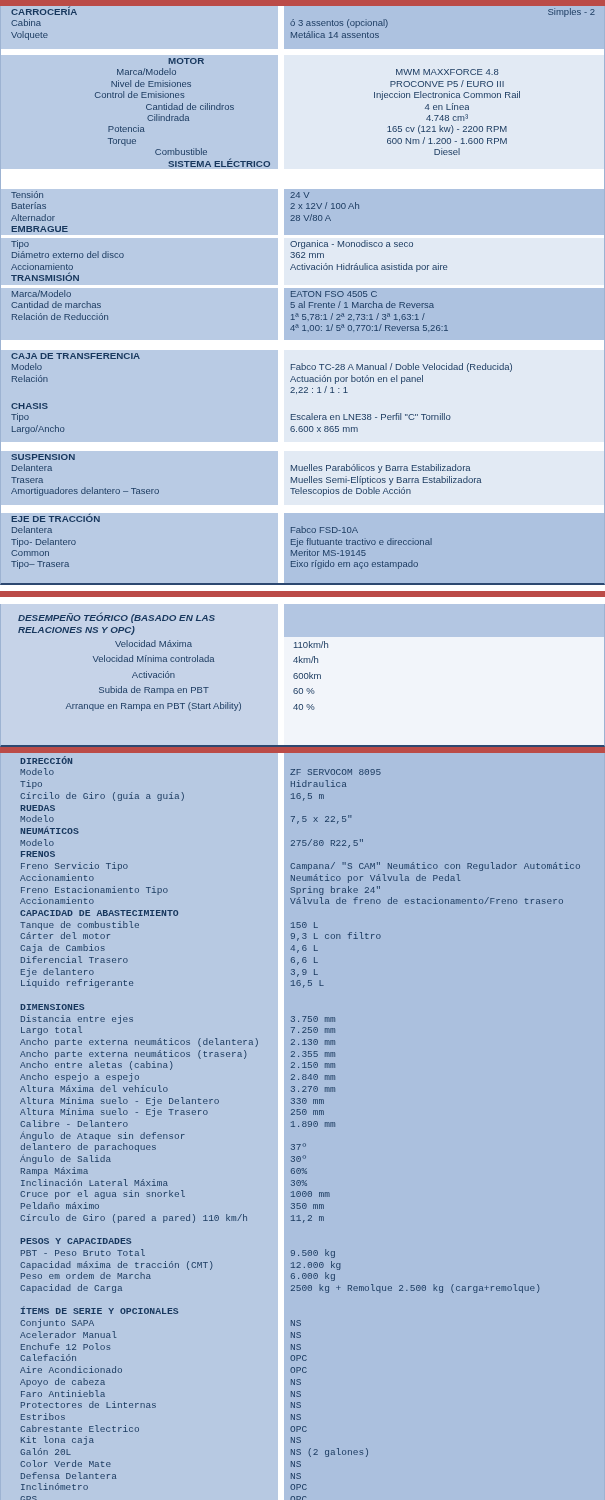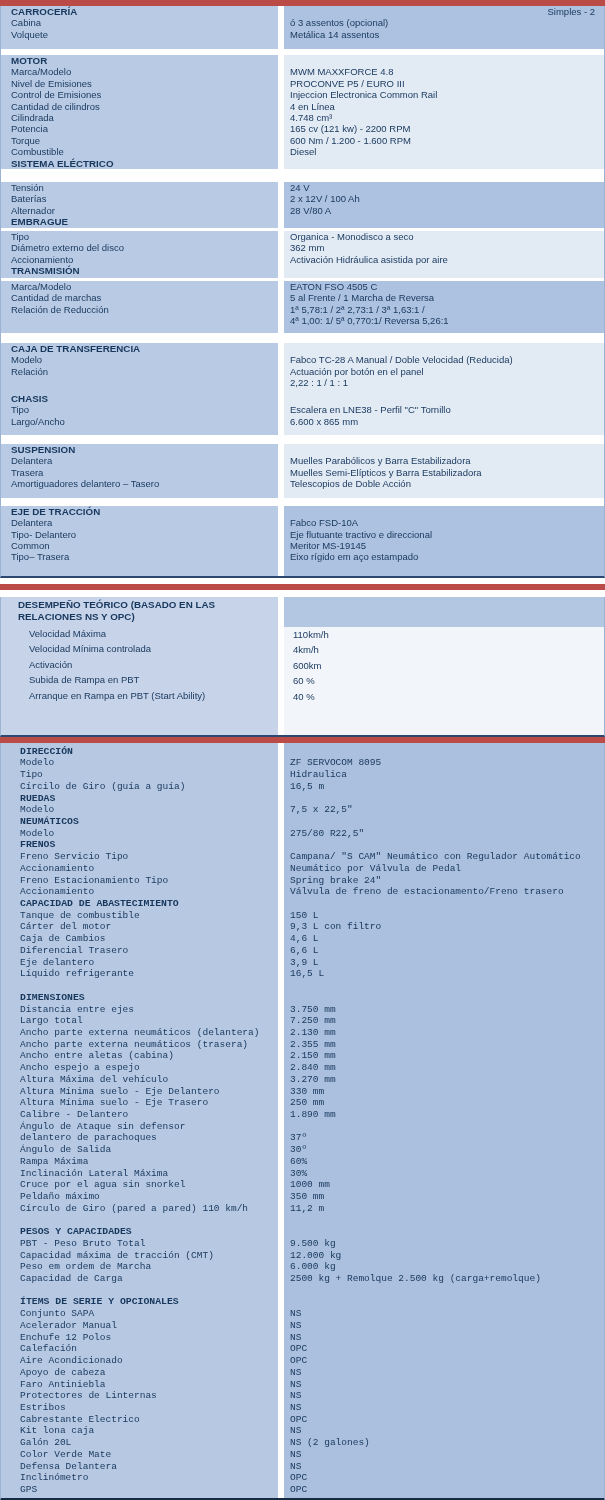--- a/index.html
+++ b/index.html
@@ -27,37 +27,37 @@
        font-size:9.5px;line-height:11.4px;}
   .cell{overflow:hidden;white-space:nowrap;}
   .lab{padding-left:10px;}
   .val{padding-left:6px;}
   .hrow .lab{font-weight:bold;font-size:9.8px;}
   .val-right{text-align:right;padding-right:9px;}
   .blank-row{min-height:11.4px;}
 
   
   [data-sec="carroceria"]{min-height:43px;margin-bottom:6px;}
-  [data-sec="motor"]{min-height:114px;margin-bottom:13px;}
+  [data-sec="motor"]{min-height:114px;margin-bottom:20px;align-items:center;}
   [data-sec="electrico"]{min-height:45px;margin-bottom:3px;}
   [data-sec="embrague"]{min-height:47px;margin-bottom:3px;}
   [data-sec="transmision"]{min-height:52px;margin-bottom:10px;}
   [data-sec="transferencia"]{min-height:50px;}
   [data-sec="chasis"]{min-height:42px;margin-bottom:9px;}
   [data-sec="suspension"]{min-height:54px;margin-bottom:8px;}
   [data-sec="eje"]{min-height:70px;}
   #block-top{padding-top:0;}
 
   
   #perf-head{--L:#c6d3e8;--R:#b3c6e2;min-height:30px;}
   #perf-body{--L:#c6d3e8;--R:#f2f5fa;min-height:108px;}
   #perf-head .lab{font-weight:bold;white-space:normal;line-height:12.5px;
-                  padding:2px 0 0 17px;width:238px;font-size:9.8px;}
+                  padding:8px 0 0 17px;width:238px;font-size:9.8px;font-style:italic;}
   #perf-body .row{min-height:15.5px;line-height:15.5px;}
-  #perf-body .lab{padding-left:28px;line-height:13.2px;min-height:13.2px;}
+  #perf-body .lab{padding-left:28px;line-height:13.2px;min-height:13.2px;text-align:center;}
   #perf-body .val{padding-left:9px;}
 
   
   #sec-bottom{--L:#b7c9e2;--R:#abc0de;min-height:752px;padding-top:3px;font-family:Liberation Mono, monospace;}
   #sec-bottom .row{min-height:11.72px;line-height:11.72px;}
   #sec-bottom .lab{padding-left:19px;}
   #sec-bottom .val{padding-left:6px;}
   #sec-bottom .wrap-row{min-height:23.4px;}
   #sec-bottom .wrap-row .lab{white-space:normal;max-width:218px;}
   #sec-bottom .wrap-row .val{align-self:end;}

